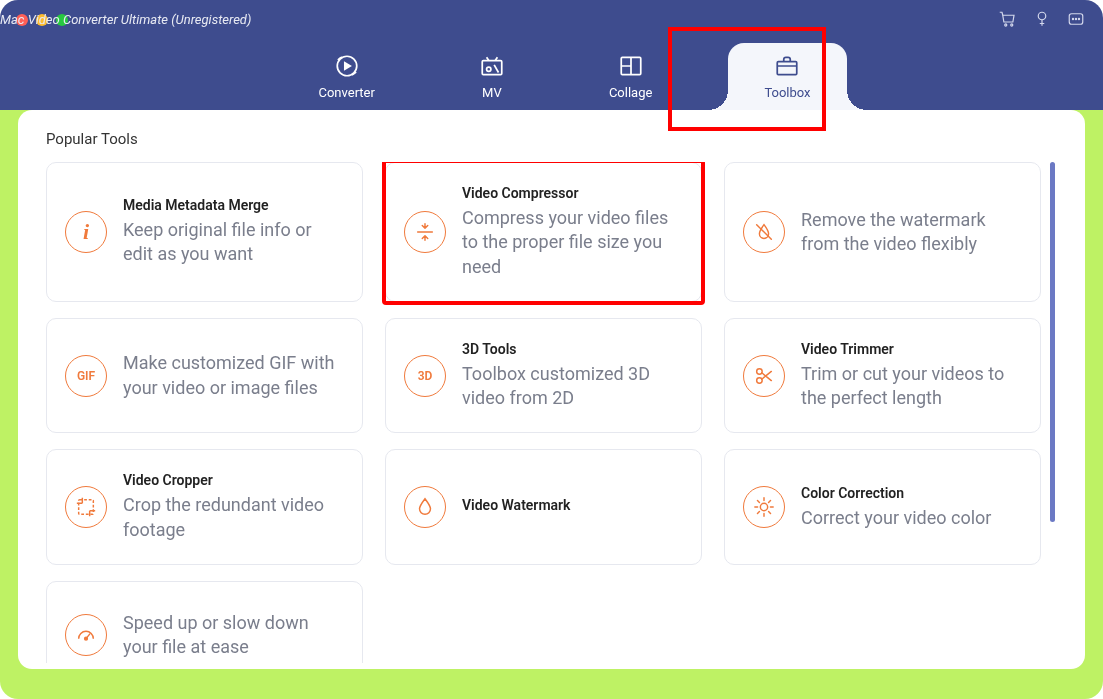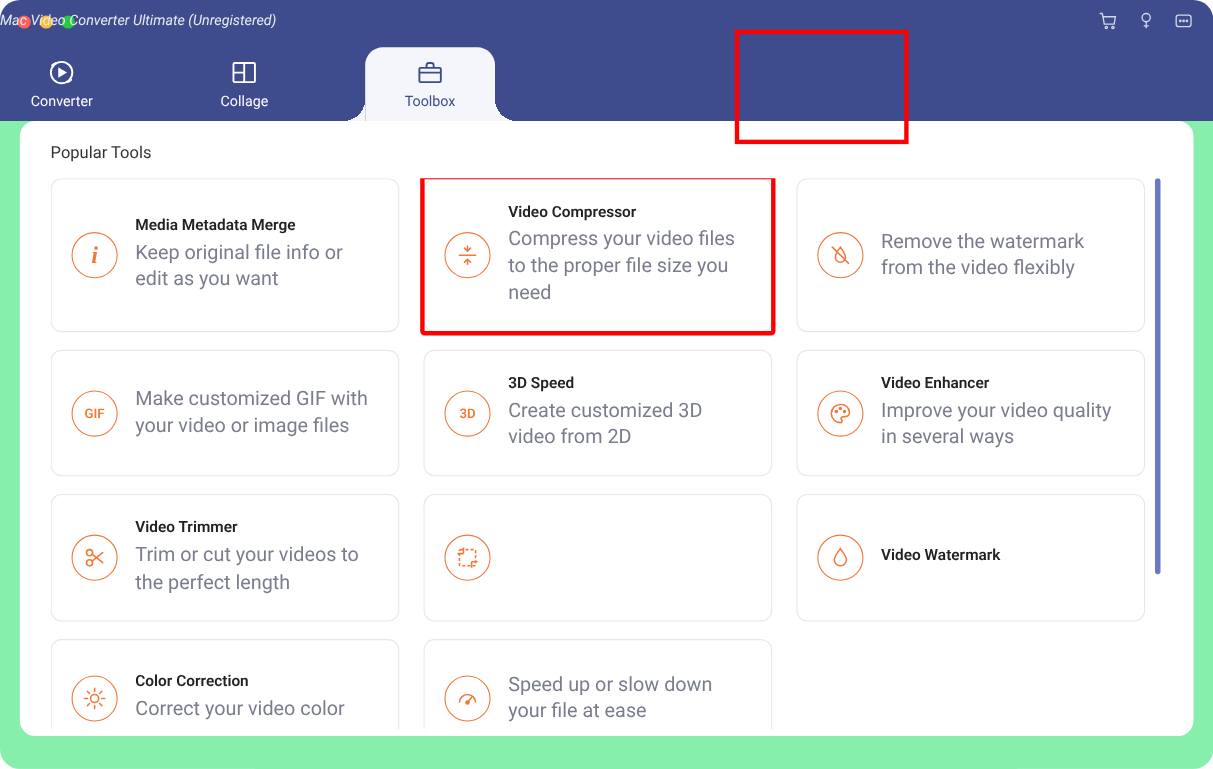--- a/index.html
+++ b/index.html
@@ -54,23 +54,25 @@
     gap: 16px;
     align-items: center;
     color: #d2d7ec;
   }
   .header-icons svg { width: 18px; height: 18px; }
   .nav-tabs {
     position: absolute;
     left: 0; right: 0;
     bottom: 0;
     display: flex;
-    gap: 60px;
+    justify-content: center;
+    gap: 48px;
     align-items: flex-end;
     height: 78px;
+    padding-left: 34px;
   }
   .nav-tab {
     display: flex;
     flex-direction: column;
     align-items: center;
     gap: 6px;
     color: #fff;
     font-size: 13px;
     padding: 8px 28px 10px;
     cursor: pointer;
@@ -104,21 +106,21 @@
     mask: radial-gradient(circle at top right, transparent 20px, black 20px);
   }
   .nav-tab.active svg { stroke: #3e4c8e; }
   .toolbox-highlight {
     position: absolute;
     border: 4px solid #ff0000;
     pointer-events: none;
     z-index: 10;
   }
   .body-area {
-    background: #86efac;
+    background: #bef264;
     padding: 0 18px 30px;
     height: calc(699px - 110px);
   }
   .content-panel {
     background: #fff;
     border-radius: 14px;
     height: 100%;
     padding: 20px 28px 0;
     position: relative;
     overflow: hidden;
@@ -232,20 +234,29 @@
       <div class="nav-tab">
         <svg viewBox="0 0 24 24" stroke-width="1.6">
             <circle cx="12" cy="12" r="9"></circle>
             <path d="M10 9l5 3-5 3z" fill="#fff"></path>
             <path d="M4 6a10 10 0 0 1 3-2M20 18a10 10 0 0 1-3 2" stroke-linecap="round"></path>
           </svg>
         <span>Converter</span>
       </div>
       <div class="nav-tab">
         <svg viewBox="0 0 24 24" stroke-width="1.6">
+            <rect x="3" y="7" width="18" height="13" rx="1"></rect>
+            <path d="M7 4l2 3M17 4l-2 3"></path>
+            <circle cx="9" cy="15" r="2"></circle>
+            <path d="M14 11l4 7"></path>
+          </svg>
+        <span>MV</span>
+      </div>
+      <div class="nav-tab">
+        <svg viewBox="0 0 24 24" stroke-width="1.6">
             <rect x="3" y="4" width="18" height="16" rx="1"></rect>
             <path d="M12 4v16M3 12h9"></path>
           </svg>
         <span>Collage</span>
       </div>
       <div class="nav-tab active">
         <svg viewBox="0 0 24 24" stroke-width="1.6">
             <rect x="3" y="8" width="18" height="12" rx="1"></rect>
             <path d="M3 12h18M9 8V6a2 2 0 0 1 2-2h2a2 2 0 0 1 2 2v2"></path>
           </svg>
@@ -298,36 +309,22 @@
               </div>
               <div class="tool-text">
                 <p>Make customized GIF with your video or image files</p>
               </div>
             </div>
             <div class="tool-card">
               <div class="tool-icon">
                 <span class="txt">3D</span>
               </div>
               <div class="tool-text">
-                <h4>3D Speed</h4>
-                <p>Create customized 3D video from 2D</p>
-              </div>
-            </div>
-            <div class="tool-card">
-              <div class="tool-icon">
-                <svg viewBox="0 0 24 24">
-                  <path d="M12 3a9 9 0 1 0 0 18c2 0 2-2 1-3s0-3 2-3h2a4 4 0 0 0 4-4 8 8 0 0 0-9-8z"></path>
-                  <circle cx="8" cy="10" r="1" fill="#f07a3c"></circle>
-                  <circle cx="12" cy="7" r="1" fill="#f07a3c"></circle>
-                  <circle cx="16" cy="10" r="1" fill="#f07a3c"></circle>
-                </svg>
-              </div>
-              <div class="tool-text">
-                <h4>Video Enhancer</h4>
-                <p>Improve your video quality in several ways</p>
+                <h4>3D Tools</h4>
+                <p>Toolbox customized 3D video from 2D</p>
               </div>
             </div>
             <div class="tool-card">
               <div class="tool-icon">
                 <svg viewBox="0 0 24 24">
                   <circle cx="7" cy="7" r="3"></circle>
                   <circle cx="7" cy="17" r="3"></circle>
                   <path d="M9.5 8.5L20 17M9.5 15.5L20 7" stroke-linecap="round"></path>
                 </svg>
               </div>
@@ -336,20 +333,24 @@
                 <p>Trim or cut your videos to the perfect length</p>
               </div>
             </div>
             <div class="tool-card">
               <div class="tool-icon">
                 <svg viewBox="0 0 24 24">
                   <rect x="4" y="4" width="16" height="16" rx="1" stroke-dasharray="3 2"></rect>
                   <path d="M8 2v6M2 8h6M16 22v-6M22 16h-6"></path>
                 </svg>
               </div>
+              <div class="tool-text">
+                <h4>Video Cropper</h4>
+                <p>Crop the redundant video footage</p>
+              </div>
             </div>
             <div class="tool-card">
               <div class="tool-icon">
                 <svg viewBox="0 0 24 24">
                   <path d="M12 3c3 4 6 8 6 11a6 6 0 0 1-12 0c0-3 3-7 6-11z"></path>
                 </svg>
               </div>
               <div class="tool-text">
                 <h4>Video Watermark</h4>
               </div>

